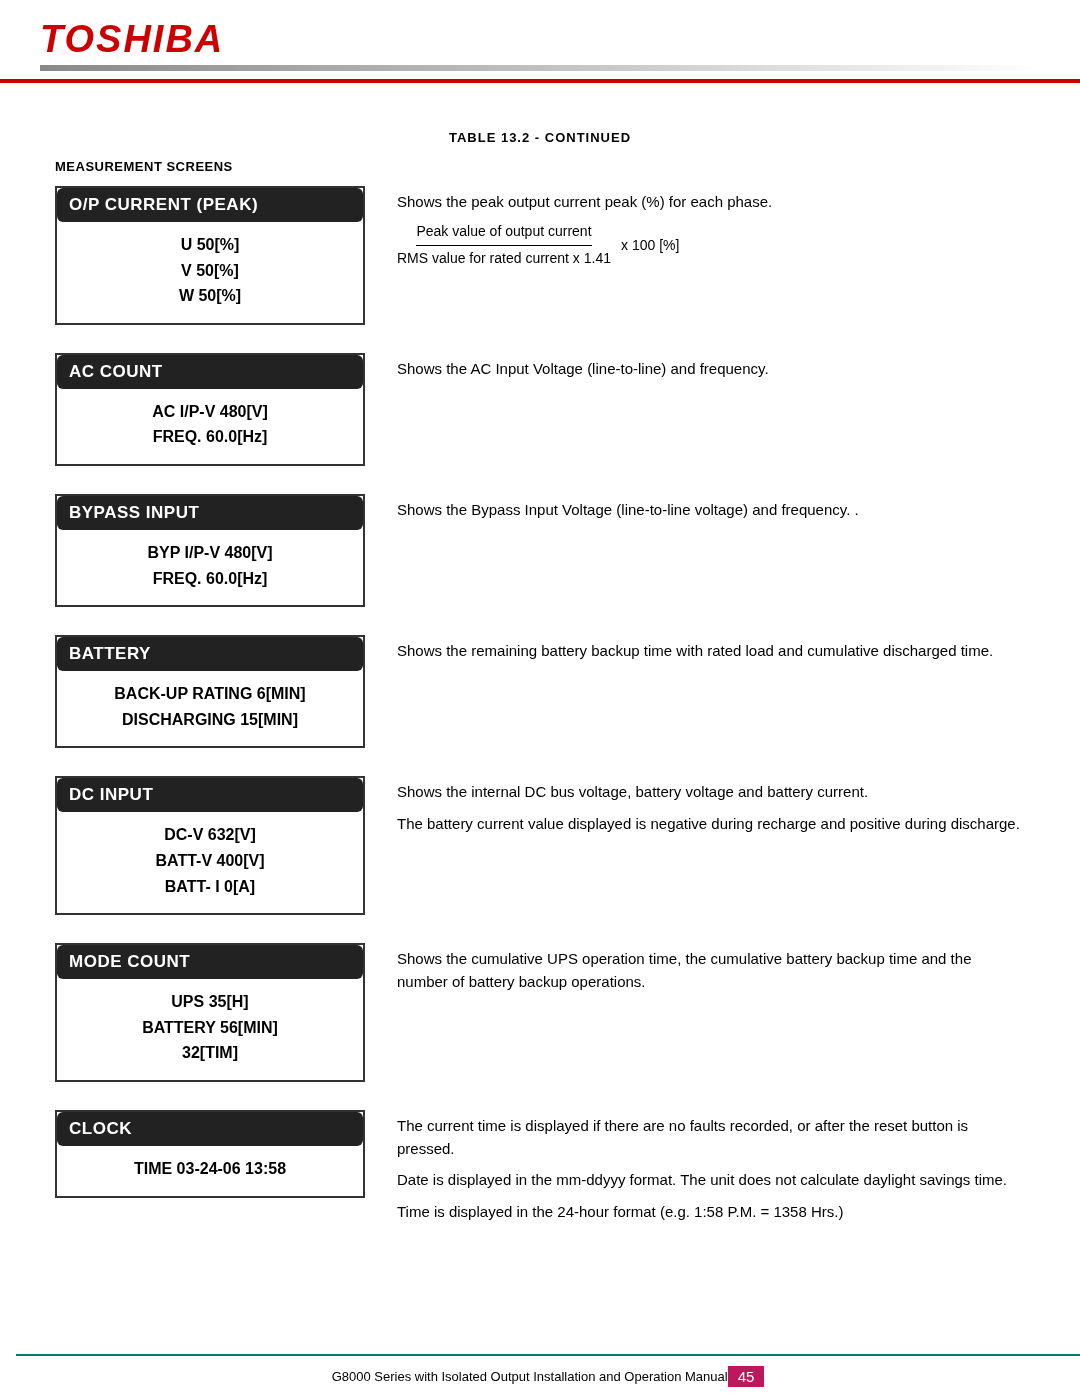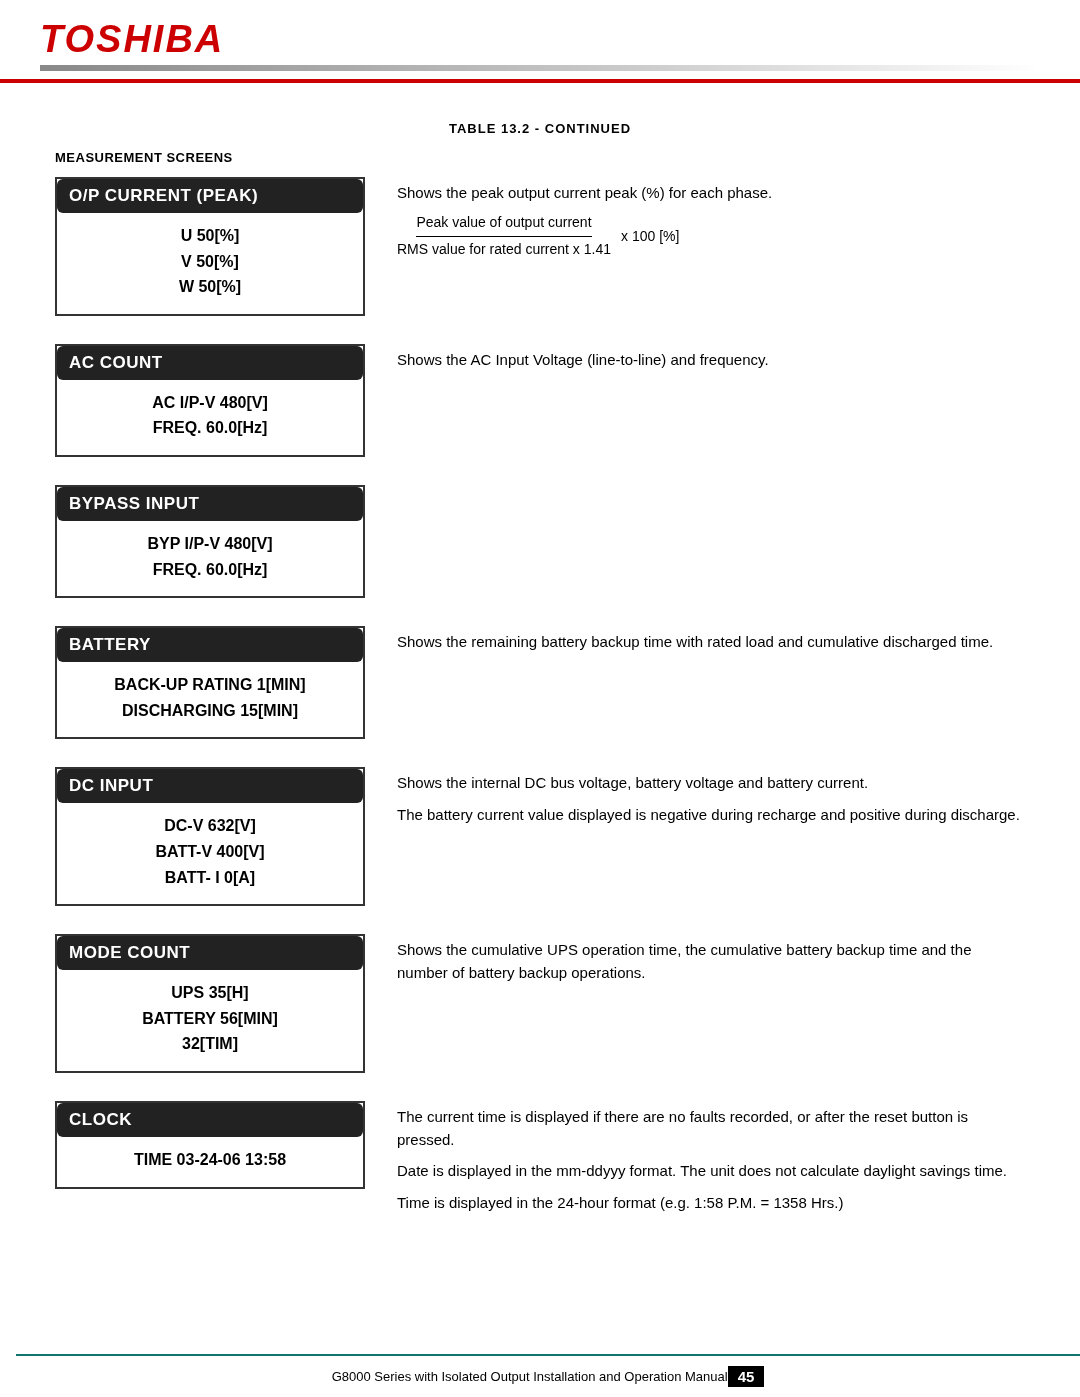--- a/index.html
+++ b/index.html
@@ -11,21 +11,21 @@
       font-size: 15px;
       color: #000;
       position: relative;
     }
 
     
     .header {
       padding: 18px 40px 0 40px;
       border-bottom: 4px solid #cc0000;
       padding-bottom: 8px;
-      margin-bottom: 8px;
+      margin-bottom: 17px;
     }
     .toshiba-logo {
       font-size: 38px;
       font-weight: 900;
       color: #cc0000;
       letter-spacing: 2px;
       font-style: italic;
       font-family: Arial Black, Arial, sans-serif;
     }
     .header-accent {
@@ -136,23 +136,23 @@
       right: 0;
       border-top: 2px solid #0f766e;
       display: flex;
       flex-direction: row;
       justify-content: center;
       align-items: center;
       padding: 10px 40px;
       font-size: 13px;
     }
     .page-number {
-      font-weight: bold;
+      font-weight: normal;
       font-size: 15px;
-      background: #000000;
+      background: #be185d;
       color: #fff;
       padding: 2px 10px;
     }
   </style>
 </head>
 <body>
 
 <div class="header">
   <div class="toshiba-logo">TOSHIBA</div>
   <div class="header-accent"></div>
@@ -198,26 +198,29 @@
         </div>
       </div>
       <div class="screen-row">
         <div class="screen-panel">
           <div class="screen-header">BYPASS INPUT</div>
           <div class="screen-body">
             <div>BYP I/P-V  480[V]</div>
             <div>FREQ.   60.0[Hz]</div>
           </div>
         </div>
+        <div class="screen-desc">
+          <div>Shows the Bypass Input Voltage (line-to-line voltage) and frequency. .</div>
+        </div>
       </div>
       <div class="screen-row">
         <div class="screen-panel">
           <div class="screen-header">BATTERY</div>
           <div class="screen-body">
-            <div>BACK-UP RATING   1[MIN]</div>
+            <div>BACK-UP RATING   6[MIN]</div>
             <div>DISCHARGING       15[MIN]</div>
           </div>
         </div>
         <div class="screen-desc">
           <div>Shows the remaining battery backup time with rated load and cumulative discharged time.</div>
         </div>
       </div>
       <div class="screen-row">
         <div class="screen-panel">
           <div class="screen-header">DC INPUT</div>

